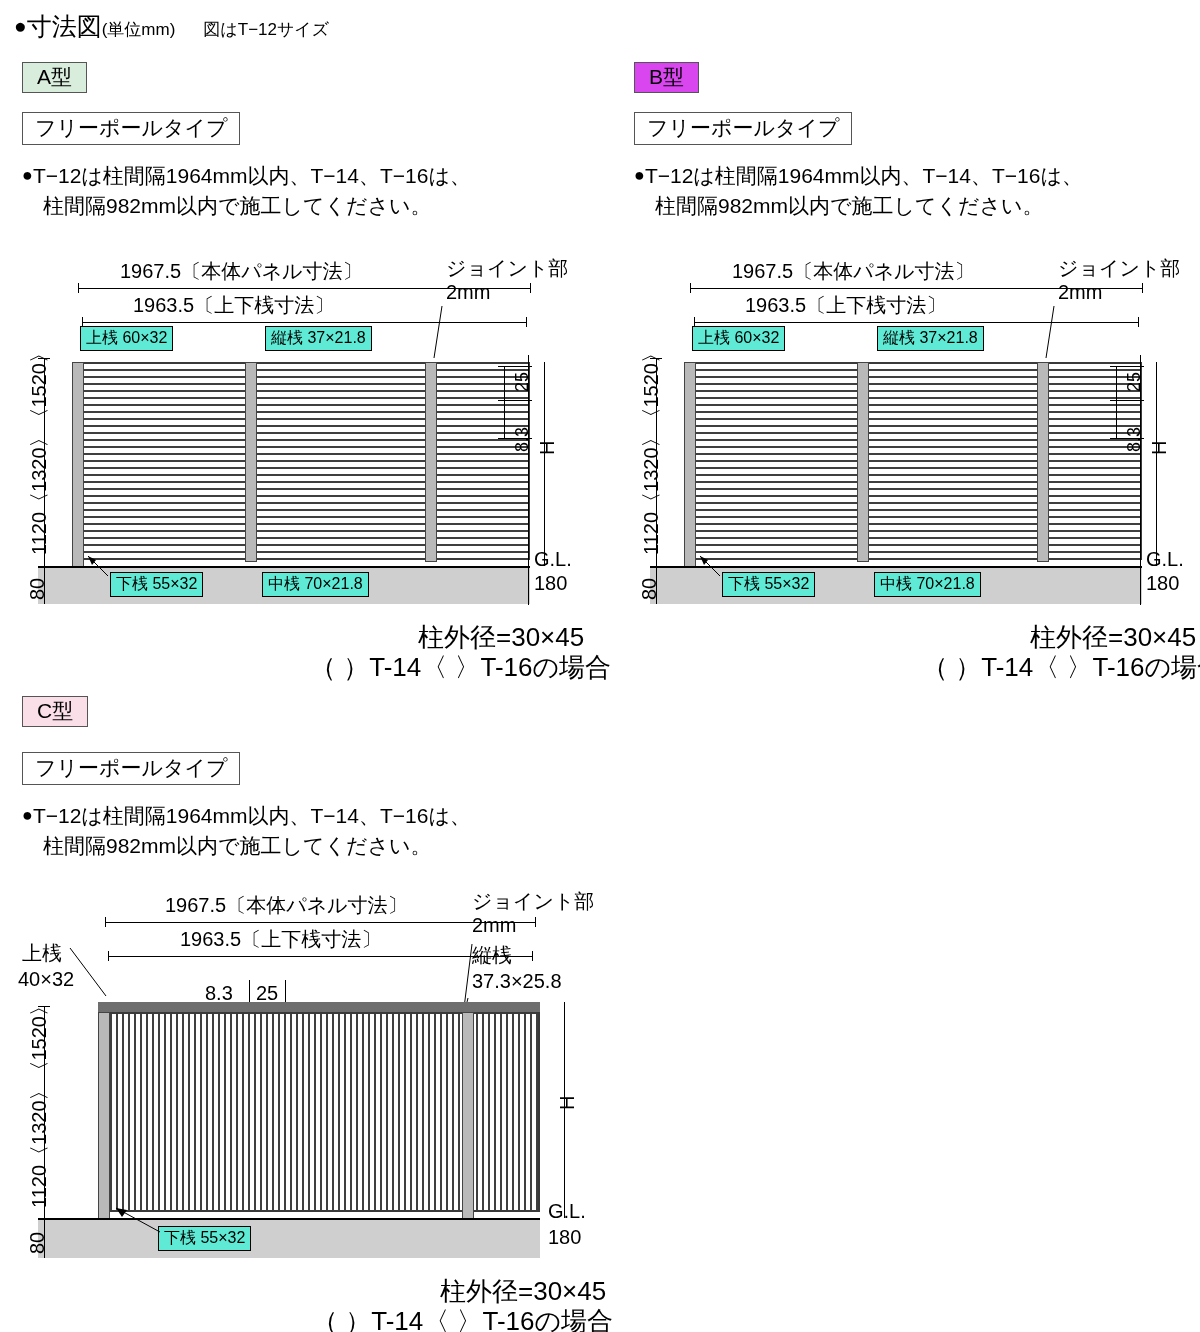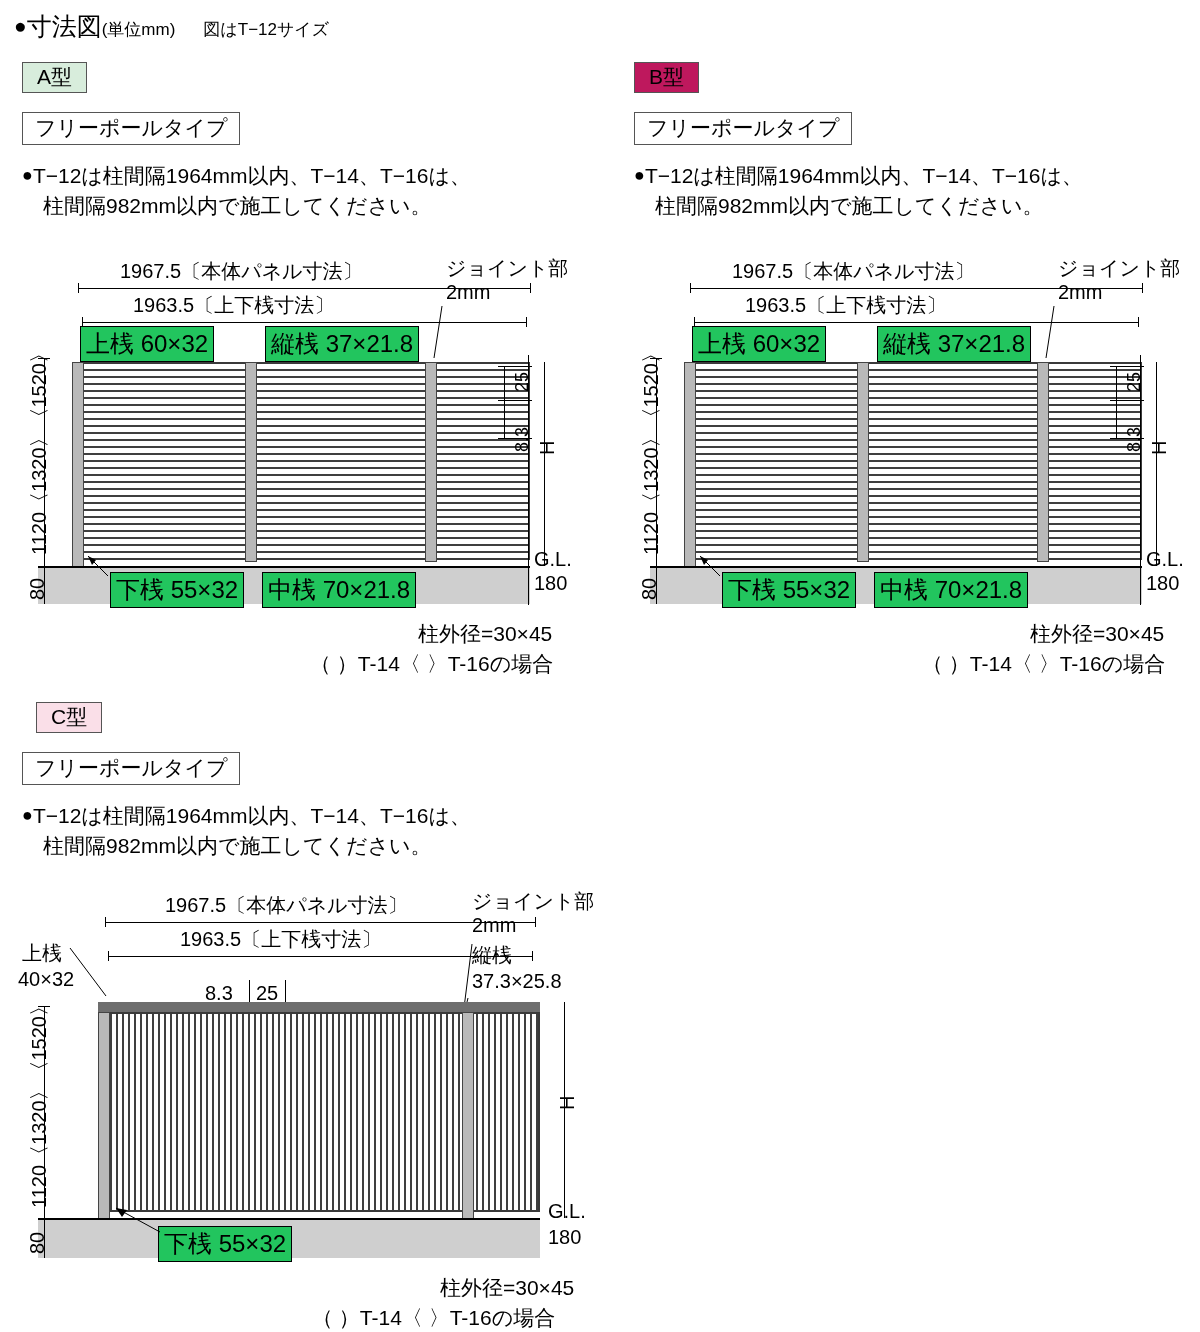--- a/index.html
+++ b/index.html
@@ -18,21 +18,21 @@
   #page-title .bullet { font-size:21px; vertical-align:2px; }
   #page-title .small { font-size:17px; }
   #page-title .gap { display:inline-block; width:28px; }
 
   
   .type-badge {
     border:1.5px solid #555; font-size:21px; padding:3px 14px 5px 14px;
     white-space:nowrap; line-height:1;
   }
   .badge-a { background:#d8eddc; }
-  .badge-b { background:#be185d; }
+  .badge-b { background:#d946ef; }
   .badge-c { background:#fadfe8; }
   .pole-badge {
     border:1.5px solid #555; background:#fff; font-size:21px;
     padding:4px 12px 6px 12px; white-space:nowrap; line-height:1;
   }
   .note { font-size:21px; line-height:1.35; white-space:nowrap; }
   .note .b { font-size:18px; vertical-align:2px; }
 
   
   .dim-txt { font-size:20px; white-space:nowrap; }
@@ -50,22 +50,22 @@
       repeating-linear-gradient(to bottom,
         #ffffff 0px, #ffffff 5px, #3f3f3f 5px, #3f3f3f 7px);
   }
   .louver-v {
     background:
       repeating-linear-gradient(to right,
         #ffffff 0px, #ffffff 4px, #3f3f3f 4px, #3f3f3f 6px);
   }
   .rail { background:#6e6e6e; }
   .post { background:#b9b9b9; border:1px solid #444; }
-  .label-box { font-size:24px; background:#22c55e; border:1px solid #000; padding:1px 5px; white-space:nowrap; }
-  .foot { font-size:21px; white-space:nowrap; }
+  .label-box { font-size:16px; background:#5eead4; border:1px solid #000; padding:1px 5px; white-space:nowrap; }
+  .foot { font-size:26px; white-space:nowrap; }
   svg { overflow:visible; }
 </style>
 </head>
 <body>
 
 <div class="abs" id="page-title">
   <span class="bullet">●</span><span>寸法図</span><span class="small">(単位mm)</span><span class="gap"></span><span class="small">図はT−12サイズ</span>
 </div>
 
 <div class="abs" style="left:0;top:0;">
@@ -223,21 +223,21 @@
       <polygon points="18,4 26,8 22,13" fill="#000"></polygon>
     </svg>
 
     <div class="abs foot" style="left:418px;top:620px;">柱外径=30×45</div>
     <div class="abs foot" style="left:310px;top:650px;">（  ）T-14〈  〉T-16の場合</div>
   </div>
 </div>
 
 <div class="abs" style="left:0;top:640px;">
 
-  <div class="abs type-badge badge-c" style="left:22px;top:62px;margin-left:14px;">C型</div>
+  <div class="abs type-badge badge-c" style="left:22px;top:56px;">C型</div>
   <div class="abs pole-badge" style="left:22px;top:112px;">フリーポールタイプ</div>
 
   <div class="abs note" style="left:22px;top:162px;">
     <span class="b">●</span><span>T−12は柱間隔1964mm以内、T−14、T−16は、</span>
   </div>
   <div class="abs note" style="left:43px;top:192px;">柱間隔982mm以内で施工してください。</div>
 
   <div class="abs" style="left:0;top:0;">
 
     <div class="abs dim-txt" style="left:165px;top:252px;">1967.5〔本体パネル寸法〕</div>

